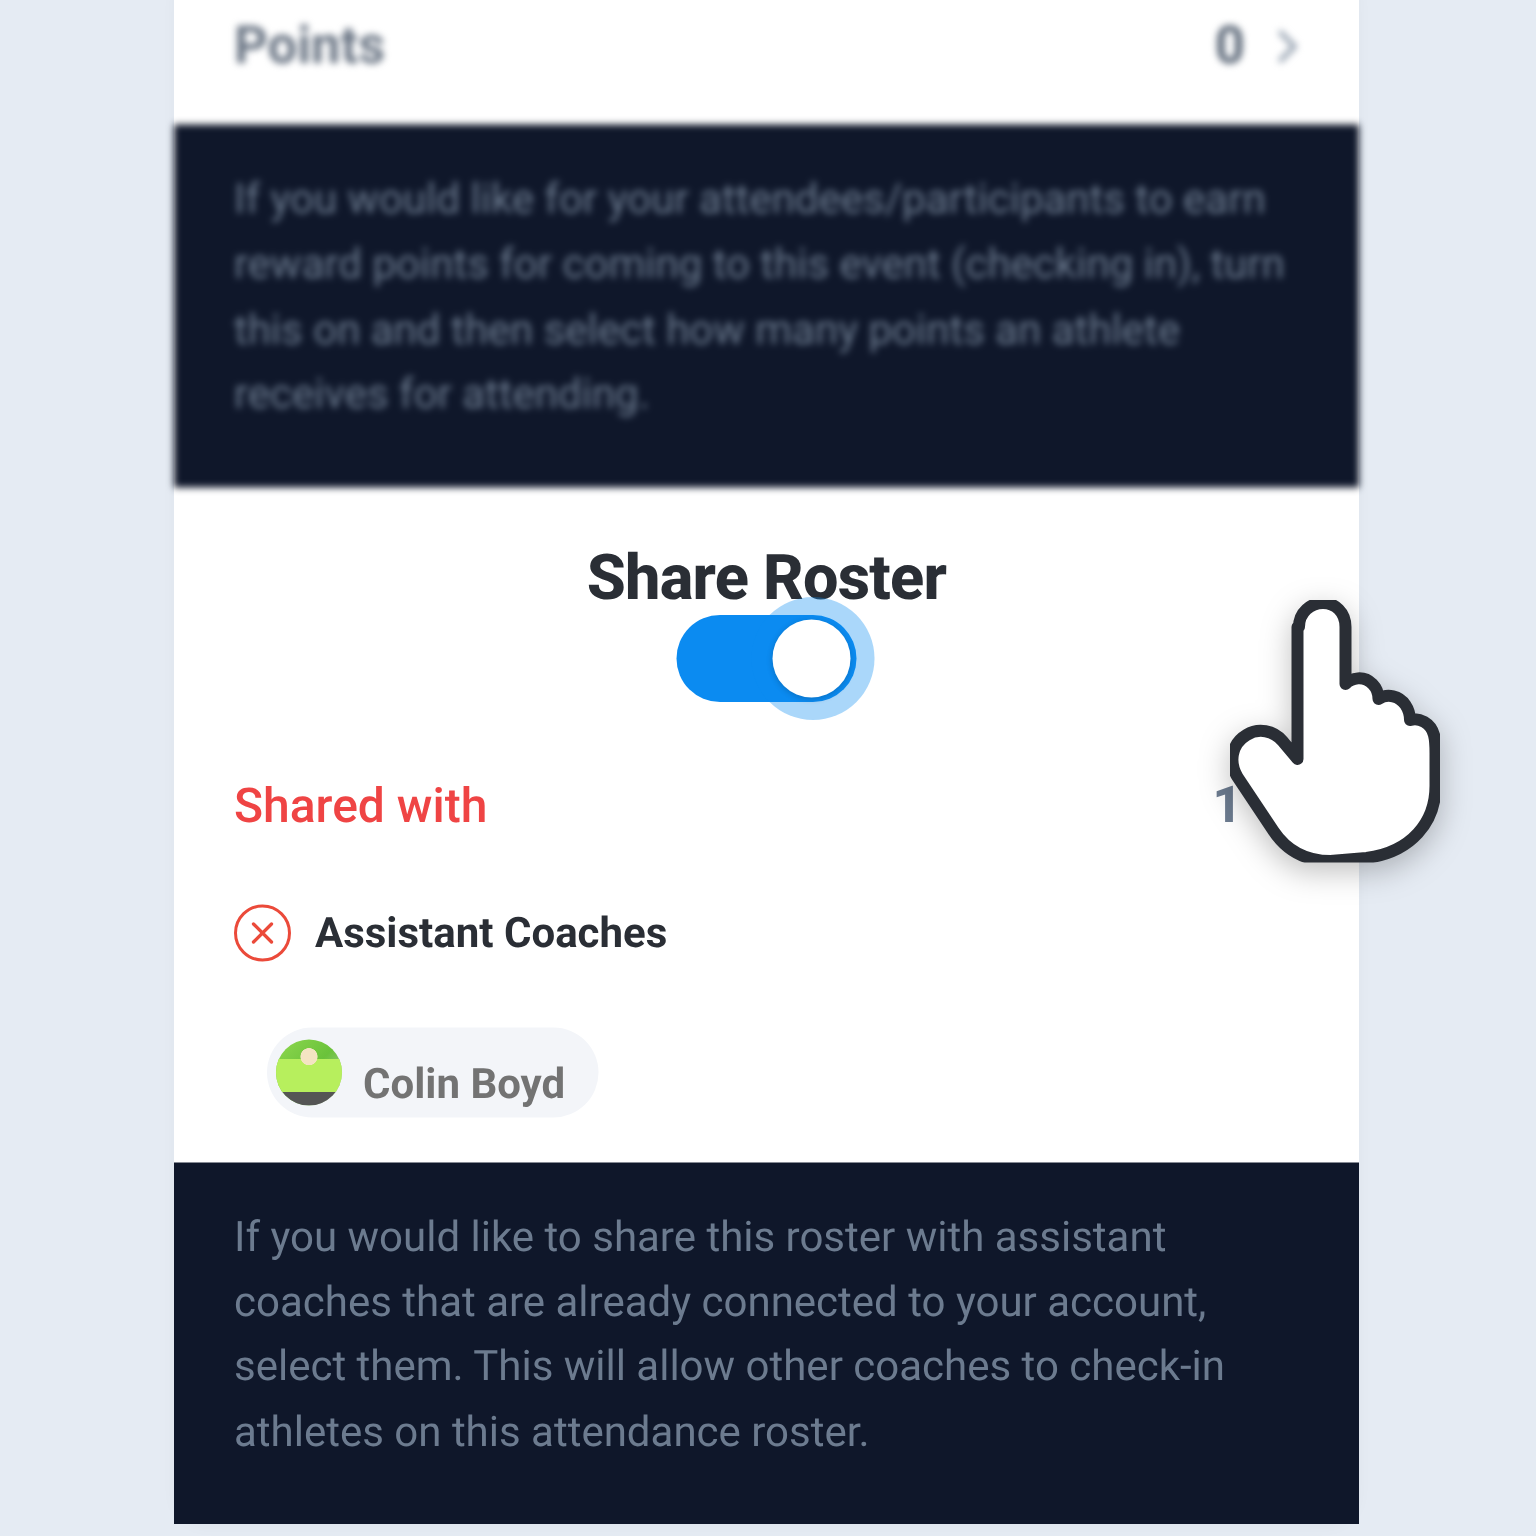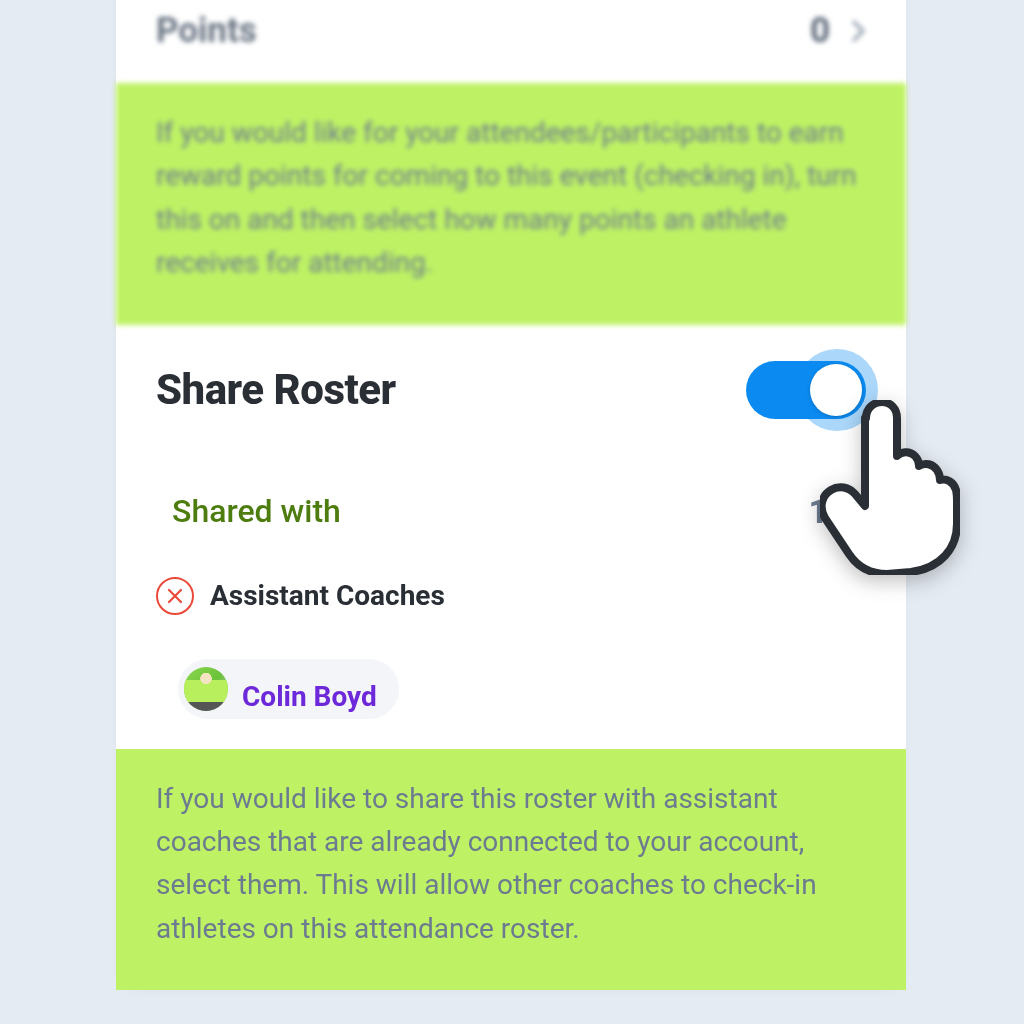--- a/index.html
+++ b/index.html
@@ -42,38 +42,39 @@
     margin-right: 22px;
   }
   .chevron {
     width: 14px;
     height: 22px;
     position: relative;
   }
   .chevron svg { display: block; width: 100%; height: 100%; }
 
   .hint-box {
-    background: #bef264;
+    background: #0f172a;
     padding: 28px 40px 40px 40px;
   }
   .hint-box.blurry { filter: blur(2.4px); }
   .hint-text {
     font-size: 28px;
     line-height: 1.55;
     color: #6c7b8f;
   }
 
   .share-section {
     padding: 36px 40px 30px 40px;
   }
   .share-header {
     display: flex;
     align-items: center;
     justify-content: space-between;
-    margin-bottom: 72px;
+    margin-bottom: 49px;
+    flex-direction: column;
   }
   .share-title {
     font-size: 42px;
     font-weight: 800;
     letter-spacing: -0.5px;
     color: #2a2e35;
   }
   .toggle {
     position: relative;
     width: 120px;
@@ -105,23 +106,22 @@
 
   .shared-with-row {
     display: flex;
     align-items: center;
     margin-bottom: 46px;
     cursor: pointer;
   }
   .shared-with-label {
     flex: 1;
     font-size: 32px;
-    color: #4d7c0f;
+    color: #ef4444;
     font-weight: 500;
-    margin-left: 16px;
   }
   .shared-with-count {
     font-size: 34px;
     font-weight: 800;
     color: #6c7b8f;
     margin-right: 24px;
   }
 
   .coach-row {
     display: flex;
@@ -168,21 +168,21 @@
   .chip-avatar::after {
     content: "";
     position: absolute;
     inset: 0;
     background: radial-gradient(circle at 50% 26%, #f4e4c2 0%, #f4e4c2 14%, transparent 15%),
                 linear-gradient(180deg, transparent 0%, transparent 30%, #b7ef5d 30%, #b7ef5d 80%, #555 80%);
   }
   .chip-name {
     font-size: 28px;
     font-weight: 700;
-    color: #6d28d9;
+    color: #737373;
     margin-top: 15px;
   }
 
   
   .cursor-hand {
     position: absolute;
     left: 820px;
     top: 400px;
     width: 140px;
     height: 175px;

